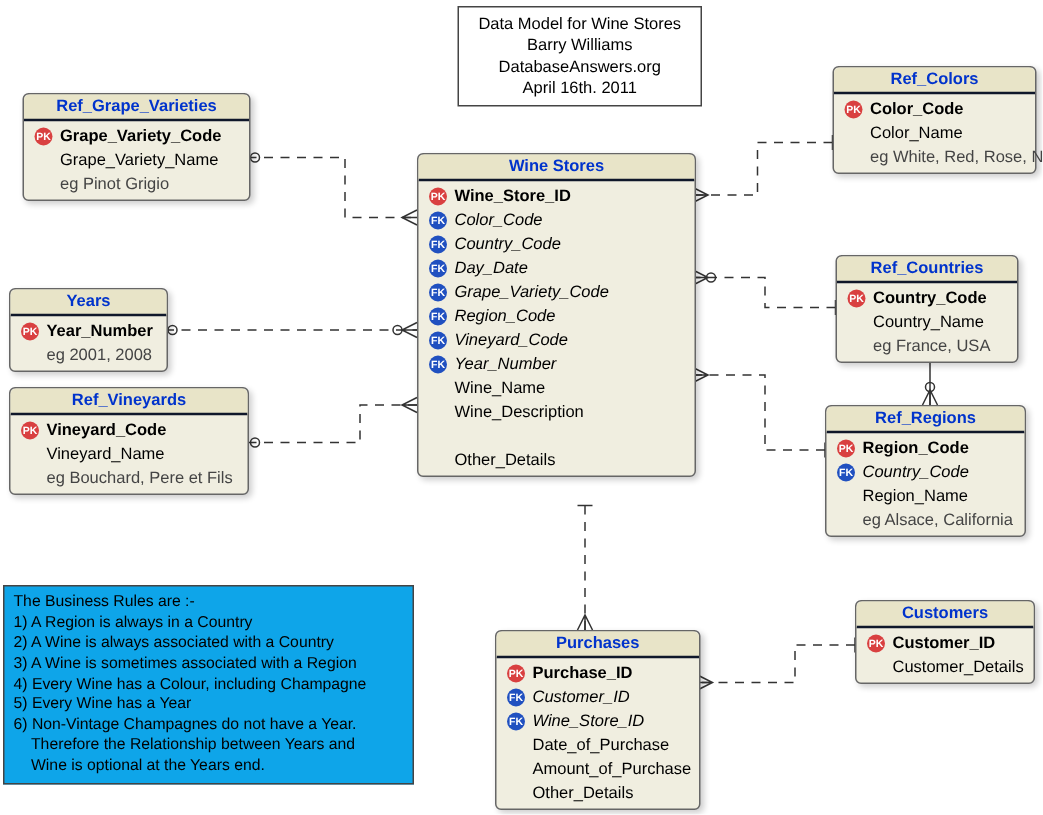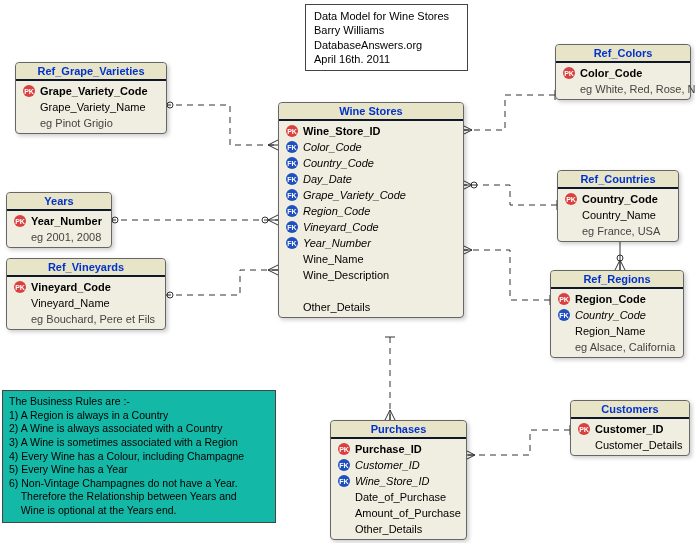--- a/index.html
+++ b/index.html
@@ -79,28 +79,28 @@
   .pk-text { font-weight: bold; }
   .fk-text { font-style: italic; }
   .note {
     color: #444;
   }
   .title-box {
     position: absolute;
     border: 1px solid #444;
     background: #fff;
     padding: 4px 8px;
-    text-align: left;
+    text-align: center;
     font-size: 11px;
     line-height: 1.3;
   }
   .rules-box {
     position: absolute;
     border: 1px solid #444;
-    background: #14b8a6;
+    background: #0ea5e9;
     padding: 4px 6px;
     font-size: 10.5px;
     line-height: 1.3;
   }
   svg.connectors {
     position: absolute;
     left: 0;
     top: 0;
     width: 695px;
     height: 543px;
@@ -227,20 +227,24 @@
 </div>
 
 <div class="entity" style="left:555px;top:44px;width:134px">
   <div class="entity-header">Ref_Colors</div>
   <div class="entity-body">
     <div class="row">
         <span class="key-icon">
           <span class="pk-circle">PK</span>
         </span>
         <span class="attr-name pk-text">Color_Code</span>
+      </div>
+    <div class="row">
+        <span class="key-icon"></span>
+        <span class="attr-name">Color_Name</span>
       </div>
     <div class="row">
         <span class="key-icon"></span>
         <span class="note">eg White, Red, Rose, N/A</span>
       </div>
   </div>
 </div>
 
 <div class="entity" style="left:557px;top:170px;width:120px">
   <div class="entity-header">Ref_Countries</div>

